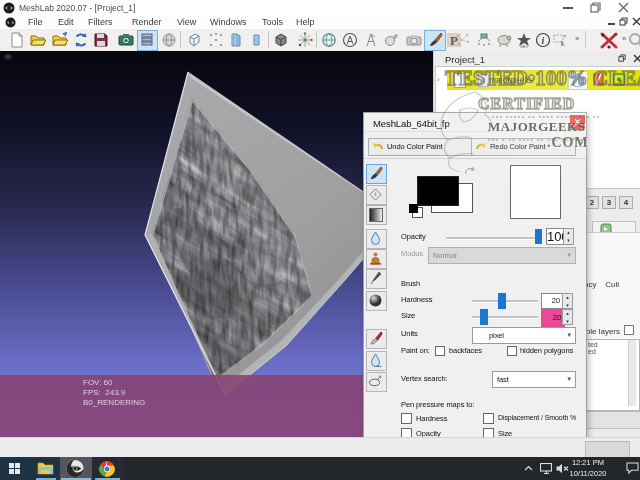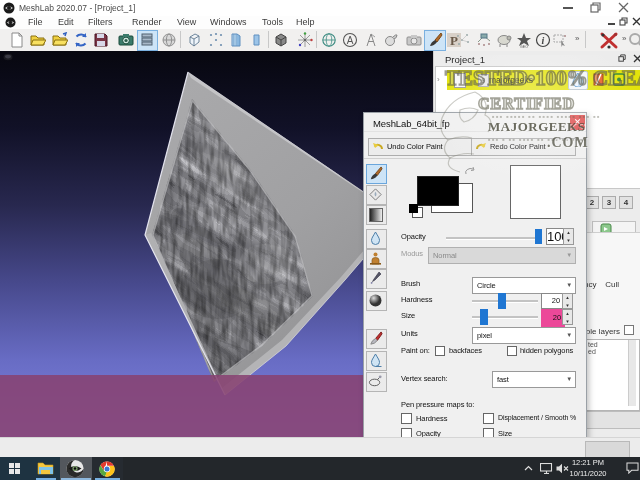--- a/index.html
+++ b/index.html
@@ -274,20 +274,21 @@
       <polyline points="225,344 286,295 345,229 375,194 395,162" fill="none" stroke="#d4d4de" stroke-width="1" opacity="0.75"></polyline>
       <polyline points="188,21 340,125" fill="none" stroke="#d8d8e2" stroke-width="0.8" opacity="0.55"></polyline>
     </g>
   </svg>
 
   <svg class="abs" style="left:3px;top:2px" width="10" height="8" viewBox="0 0 10 8">
       <ellipse cx="5" cy="4" rx="4.5" ry="3.2" fill="#1a1a20"></ellipse>
       <ellipse cx="5" cy="3.6" rx="3" ry="1.8" fill="#3a3a44"></ellipse>
     </svg>
   <div class="abs" style="left:0;top:324px;width:433px;height:62px;background:rgba(135,66,114,0.88);border-bottom:2px solid rgba(80,40,78,0.5);"></div>
+  <div class="abs" style="left:83px;top:327px;font-size:8px;line-height:10px;color:#ddd2e2;">FOV: 60<br>FPS:&nbsp;&nbsp;243.9<br>B0_RENDERING</div>
 </div>
 
 <div class="abs" style="left:433px;top:51px;width:207px;height:386px;background:#ececec;border-left:1px solid #cfcfcf;box-sizing:border-box;font-size:9px;color:#222;">
   <div class="abs" style="left:11px;top:3px;font-size:9.5px;color:#222;">Project_1</div>
   <svg class="abs" style="left:184px;top:3px" width="9" height="9" viewBox="0 0 10 10">
     <rect x="1" y="3" width="5" height="5" fill="none" stroke="#444" stroke-width="1.1"></rect>
     <path d="M3 3 V1 H8 V6 H6" fill="none" stroke="#444" stroke-width="1.1"></path>
   </svg>
   <svg class="abs" style="left:199px;top:3px" width="9" height="9" viewBox="0 0 9 9">
     <path d="M1 1 L8 8 M8 1 L1 8" stroke="#333" stroke-width="1.3"></path>
@@ -443,36 +444,35 @@
   <span class="abs" style="left:37px;top:119px;">Opacity</span>
   <div class="abs" style="left:82px;top:124px;width:90px;height:2px;background:#c3c3c3;border-bottom:1px solid #fff;"></div>
   <div class="abs" style="left:171px;top:116px;width:7px;height:15px;background:#1f76d2;"></div>
   <div class="abs" style="left:182px;top:115px;width:16px;height:15px;background:#fff;border:1px solid #888;font-size:13px;text-align:right;line-height:15px;"><span style="margin-right:1px">100</span></div>
   <div class="abs" style="left:199px;top:115px;width:9px;height:15px;background:#e8e8e8;border:1px solid #999;font-size:4.5px;color:#333;text-align:center;line-height:8px;">▲<br>▼</div>
 
   <span class="abs" style="left:37px;top:136px;color:#9a9a9a;">Modus</span>
   <div class="abs" style="left:64px;top:134px;width:146px;height:15px;background:#d9d9d9;border:1px solid #b0b0b0;color:#8a8a8a;line-height:15px;"><span style="margin-left:4px">Normal</span><span style="position:absolute;right:3px;top:0;color:#999;font-size:6px;">▼</span></div>
 
   <span class="abs" style="left:37px;top:166px;">Brush</span>
-  <div class="abs" style="left:108px;top:164px;width:102px;height:15px;background:#fff;border:1px solid #999;line-height:15px;"><span style="margin-left:4px">Circle</span><span style="position:absolute;right:3px;top:0;color:#555;font-size:6px;">▼</span></div>
 
   <span class="abs" style="left:37px;top:182px;">Hardness</span>
   <div class="abs" style="left:108px;top:187px;width:66px;height:2px;background:#c3c3c3;border-bottom:1px solid #fff;"></div>
   <div class="abs" style="left:134px;top:180px;width:8px;height:16px;background:#1f76d2;"></div>
   <div class="abs" style="left:177px;top:180px;width:20px;height:14px;background:#fff;border:1px solid #888;font-size:7.5px;text-align:right;line-height:14px;"><span style="margin-right:2px">20</span></div>
   <div class="abs" style="left:198px;top:180px;width:9px;height:14px;background:#e8e8e8;border:1px solid #999;font-size:4.5px;color:#333;text-align:center;line-height:7.5px;">▲<br>▼</div>
 
   <span class="abs" style="left:37px;top:198px;">Size</span>
   <div class="abs" style="left:108px;top:203px;width:66px;height:2px;background:#c3c3c3;border-bottom:1px solid #fff;"></div>
   <div class="abs" style="left:116px;top:196px;width:8px;height:16px;background:#1f76d2;"></div>
   <div class="abs" style="left:177px;top:196px;width:20px;height:14px;background:#ec4899;border:2px solid #ec4899;font-size:7.5px;text-align:right;line-height:14px;"><span style="margin-right:2px">20</span></div>
   <div class="abs" style="left:198px;top:196px;width:9px;height:14px;background:#e8e8e8;border:1px solid #999;font-size:4.5px;color:#333;text-align:center;line-height:7.5px;">▲<br>▼</div>
 
   <span class="abs" style="left:37px;top:216px;">Units</span>
-  <div class="abs" style="left:108px;top:214px;width:102px;height:15px;background:#fff;border:1px solid #999;line-height:15px;"><span style="margin-left:4px">pixel</span><span style="position:absolute;right:3px;top:0;color:#555;font-size:6px;">▼</span></div>
+  <div class="abs" style="left:108px;top:214px;width:102px;height:15px;background:#fff;border:1px solid #999;line-height:15px;"><span style="margin-left:16px">pixel</span><span style="position:absolute;right:3px;top:0;color:#555;font-size:6px;">▼</span></div>
 
   <span class="abs" style="left:37px;top:233px;">Paint on:</span>
   <div class="abs" style="left:71px;top:233px;width:8px;height:8px;background:#fff;border:1px solid #666;"></div>
   <span class="abs" style="left:85px;top:233px;">backfaces</span>
   <div class="abs" style="left:143px;top:233px;width:8px;height:8px;background:#fff;border:1px solid #666;"></div>
   <span class="abs" style="left:156px;top:233px;">hidden polygons</span>
 
   <span class="abs" style="left:37px;top:261px;">Vertex search:</span>
   <div class="abs" style="left:128px;top:258px;width:82px;height:15px;background:#fff;border:1px solid #999;line-height:15px;"><span style="margin-left:4px">fast</span><span style="position:absolute;right:3px;top:0;color:#555;font-size:6px;">▼</span></div>
 

